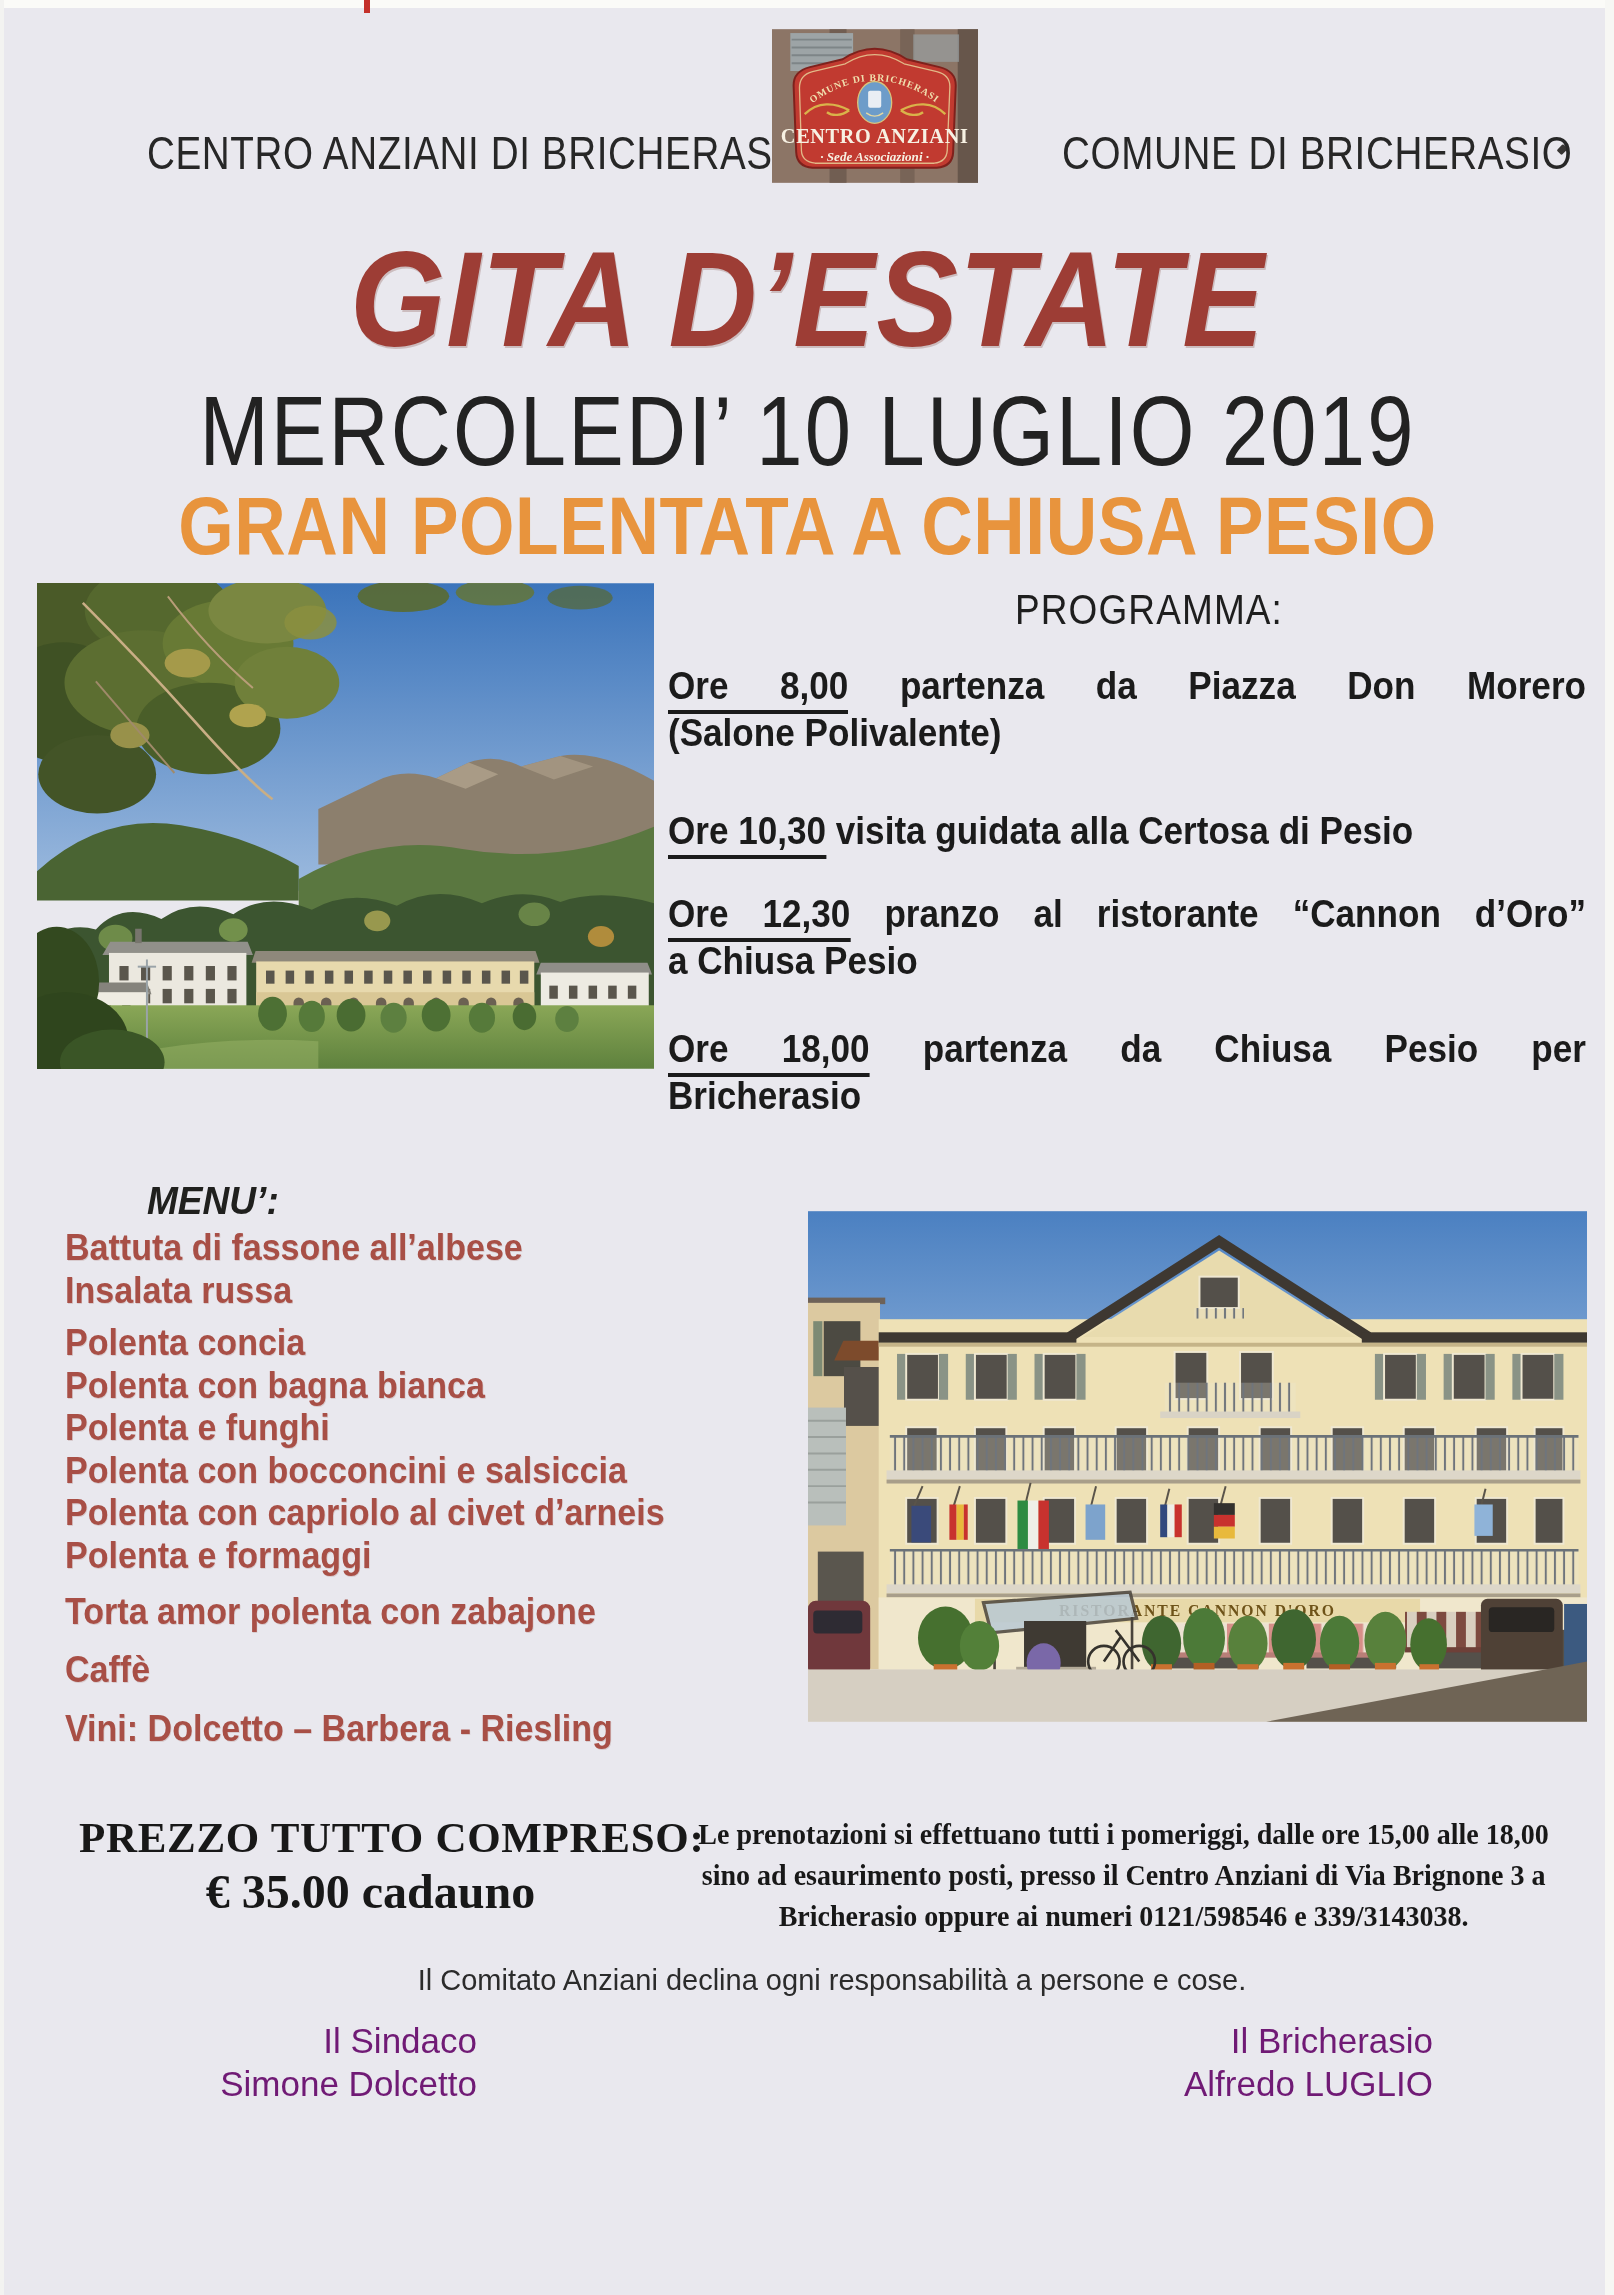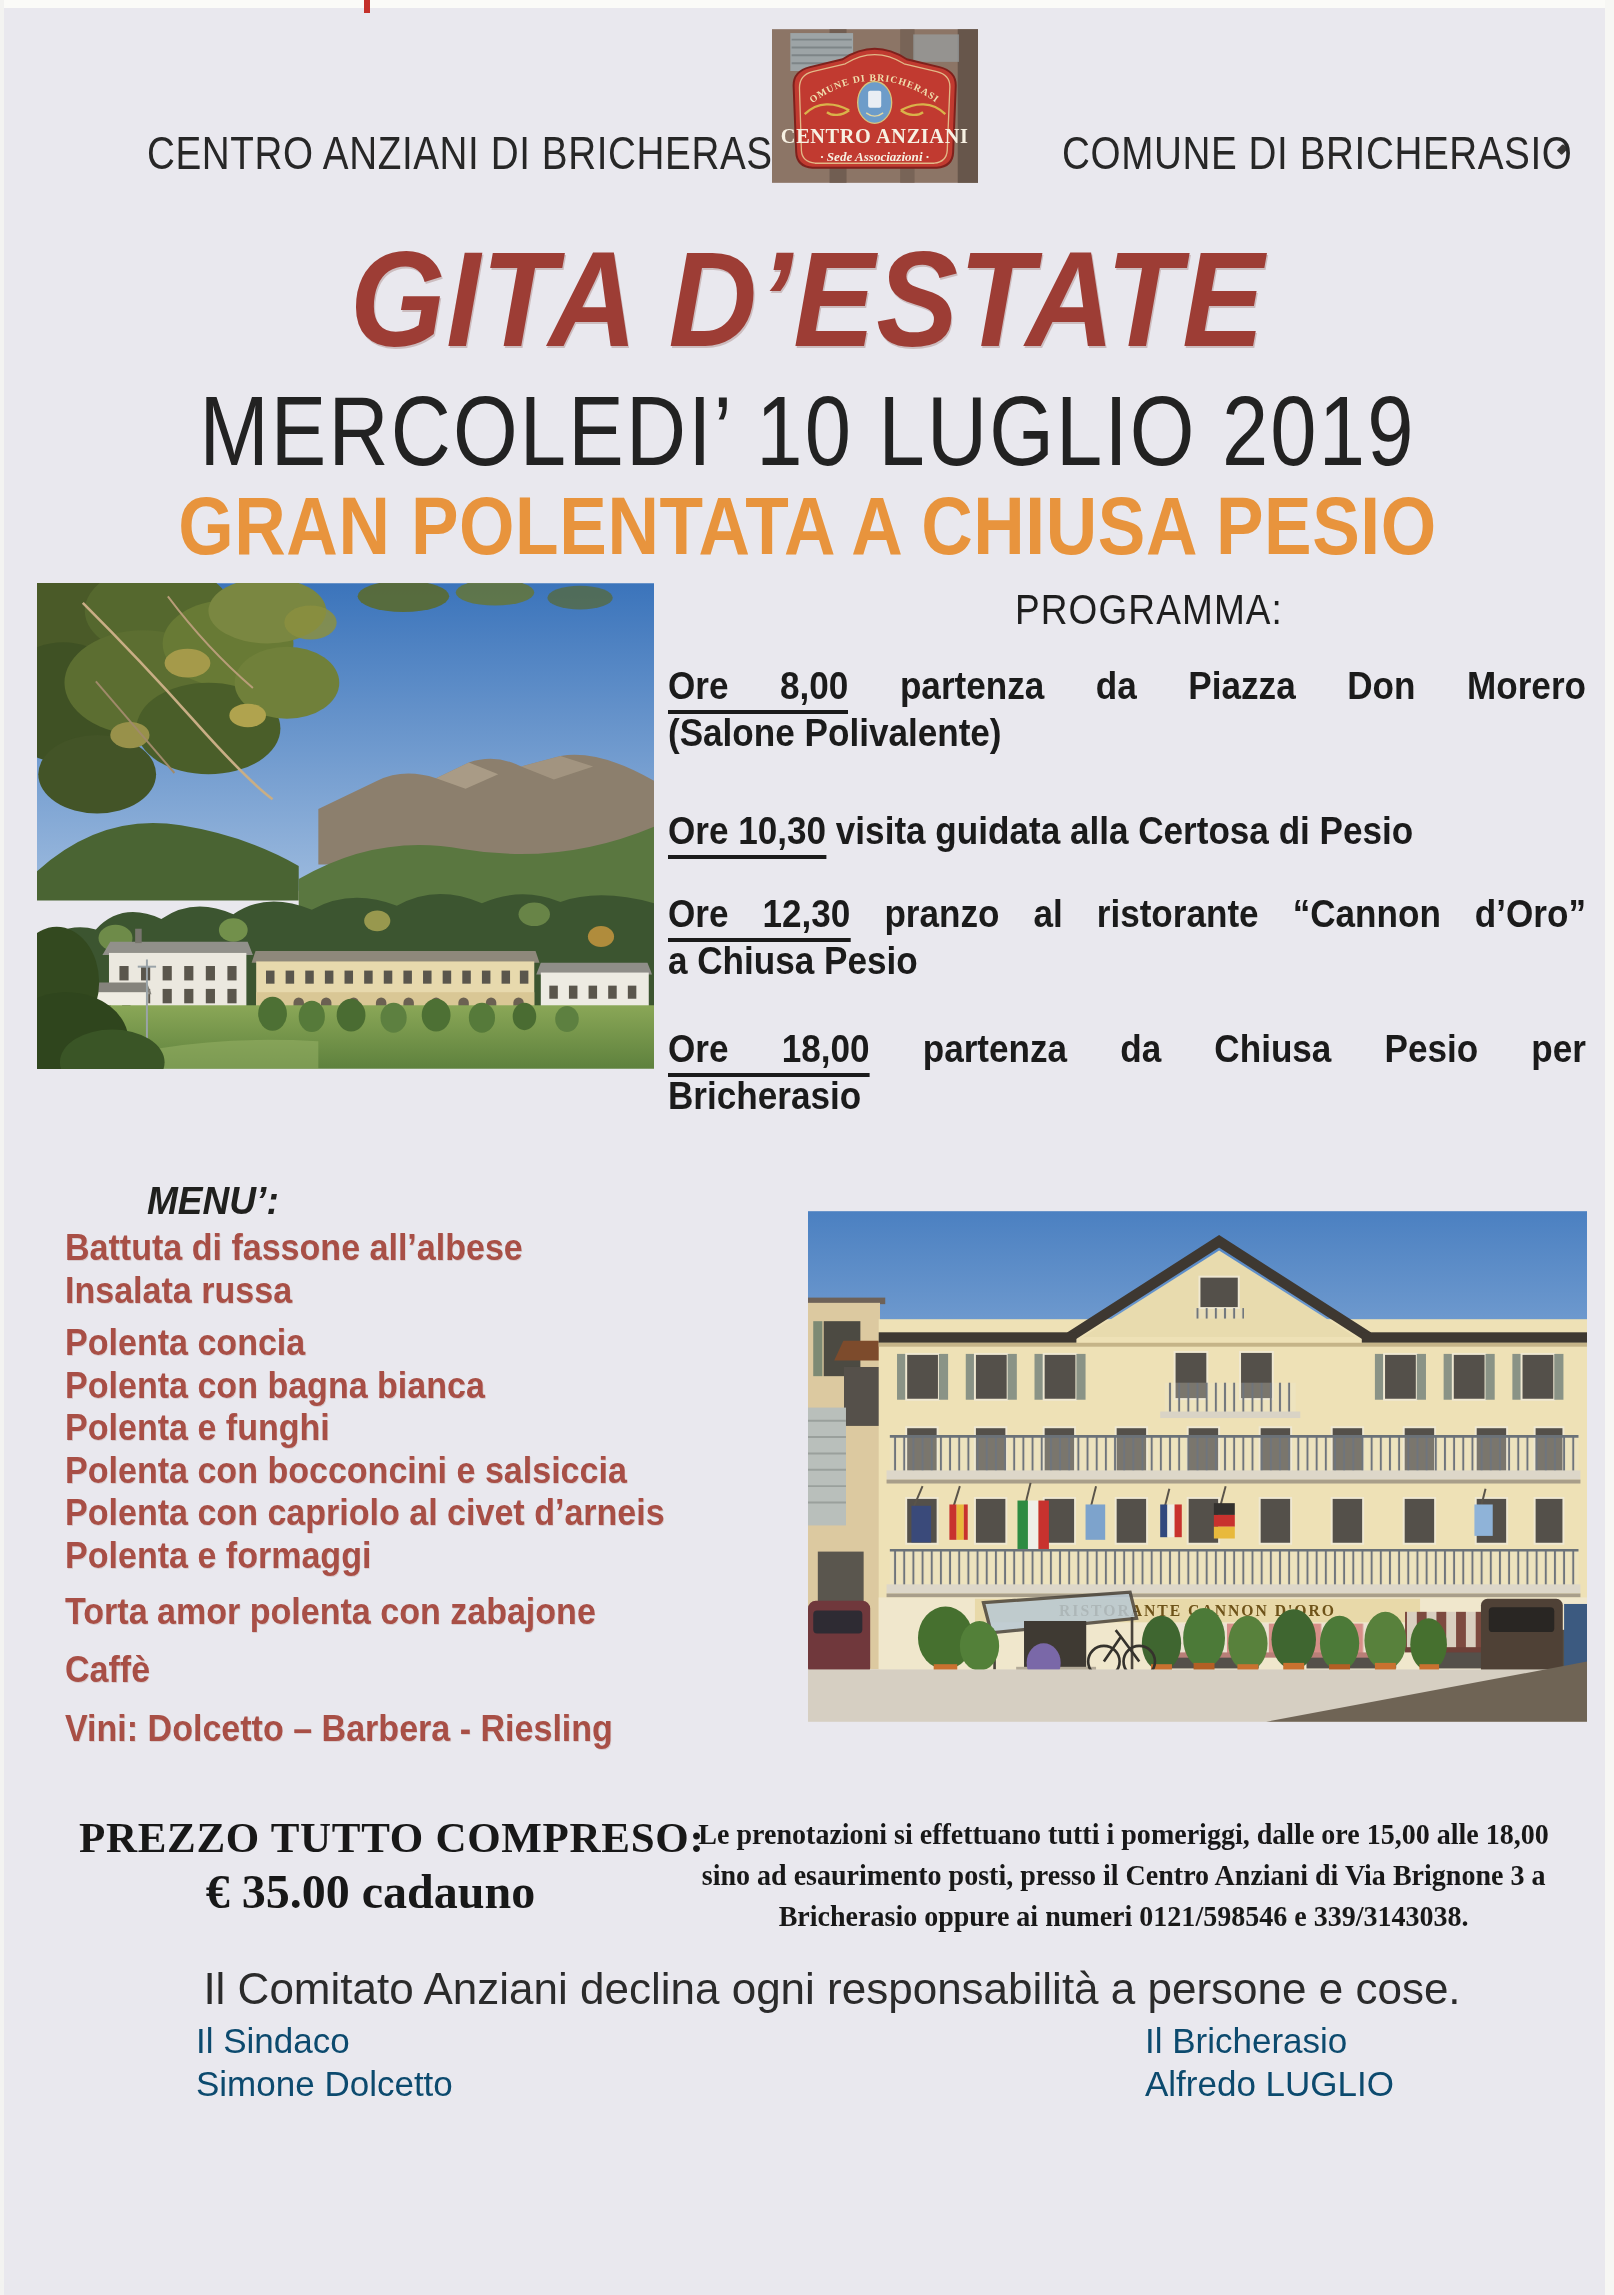--- a/index.html
+++ b/index.html
@@ -40,22 +40,22 @@
   .menu-head{left:147px;top:1179px;font-size:39px;font-weight:bold;font-style:italic;color:#20201e;transform:scaleX(.95);transform-origin:left top;}
   .menu-item{left:65px;font-size:37px;font-weight:bold;color:#a84f46;white-space:nowrap;transform:scaleX(.92);transform-origin:left top;text-shadow:0.7px 1.3px 0 rgba(140,70,60,.18);}
 
   
   .serifb{font-family:"Liberation Serif",serif;font-weight:bold;color:#181818;}
   .price-label{left:79px;top:1813px;width:583px;text-align:center;font-size:43px;letter-spacing:0.7px;white-space:nowrap;}
   .price-value{left:79px;top:1864px;width:583px;text-align:center;font-size:48px;}
   .booking{left:651px;top:1814px;width:995px;font-size:29.5px;line-height:41px;text-align:center;transform:scaleX(.95);transform-origin:left top;}
 
   
-  .disclaimer{left:49px;top:1964px;width:1566px;text-align:center;font-size:44px;color:#2b2b2b;}
-  .sig{font-size:35px;color:#0c4a6e;text-align:left;line-height:43px;}
+  .disclaimer{left:49px;top:1964px;width:1566px;text-align:center;font-size:29px;color:#2b2b2b;}
+  .sig{font-size:35px;color:#701a75;text-align:right;line-height:43px;}
   .sig-left{left:196px;top:2019px;width:281px;}
   .sig-right{left:1145px;top:2019px;width:288px;}
 
   svg{display:block;}
   .w{fill:#54504a;stroke:#efe8d2;stroke-width:3;}
   .sh{fill:#8a9386;}
   .w2{fill:#5a564c;}
 </style>
 </head>
 <body>

